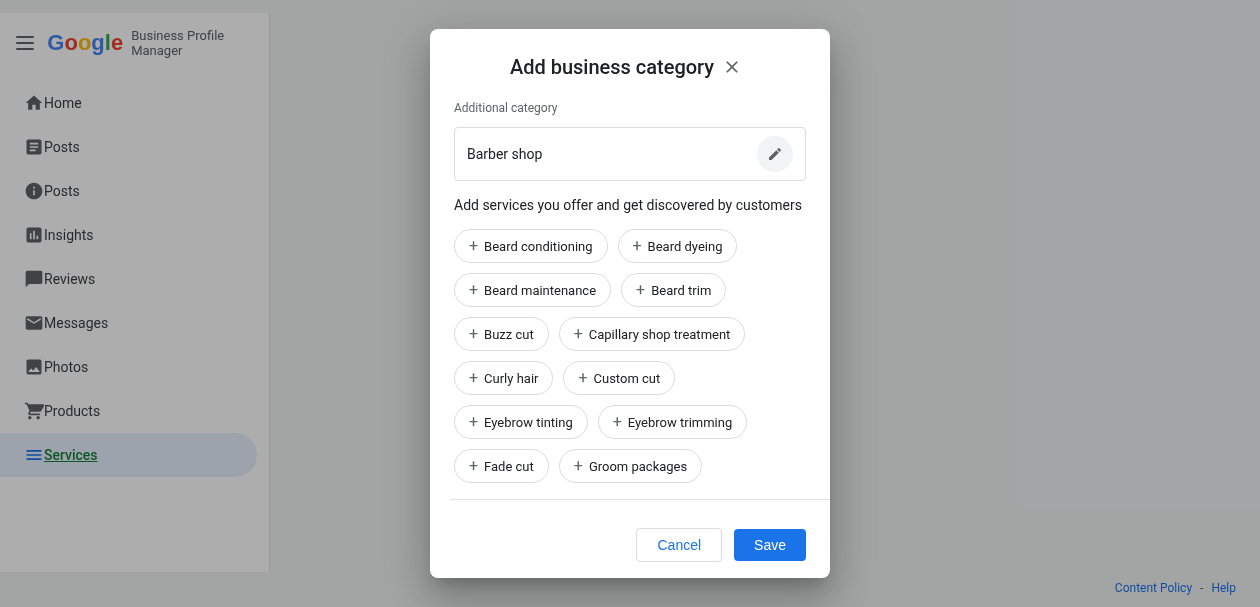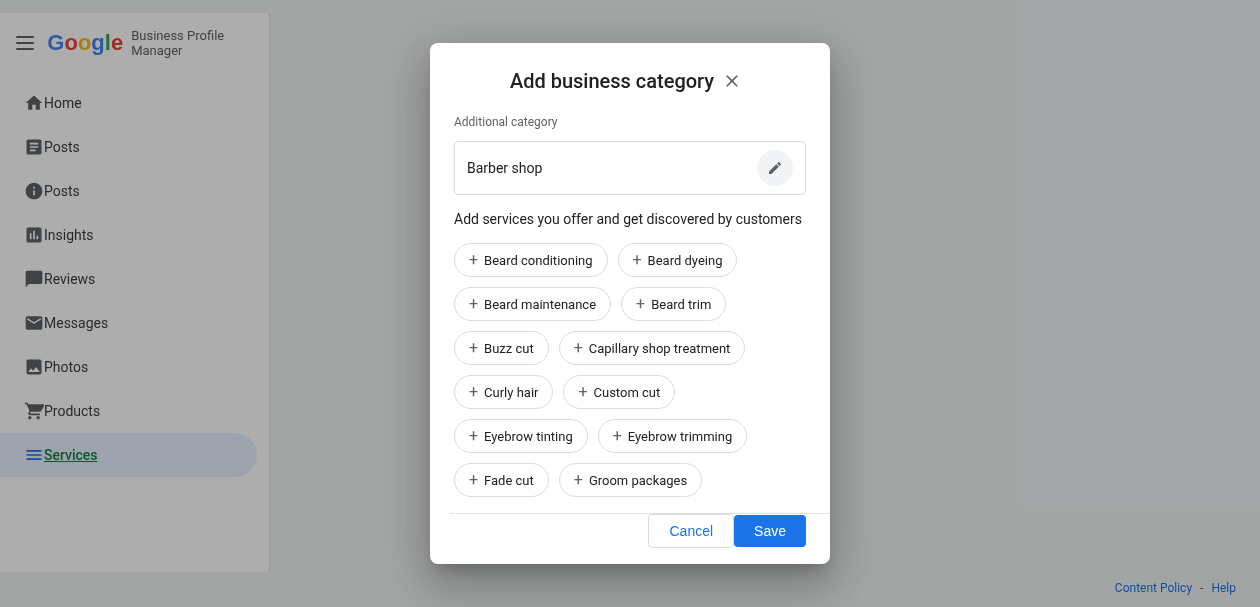--- a/index.html
+++ b/index.html
@@ -192,21 +192,22 @@
       color: #5f6368;
       font-size: 16px;
       font-weight: 400;
       line-height: 1;
     }
 
     .modal-footer {
       display: flex;
       align-items: center;
       justify-content: flex-end;
-      padding: 0 24px 16px;
+      padding: 28px 24px 16px;
+      gap: 12px;
       border-top: 1px solid #e0e0e0;
       margin-left: 20px;
     }
     .btn-cancel {
       padding: 8px 20px;
       border: 1px solid #dadce0;
       border-radius: 4px;
       background: #fff;
       font-size: 14px;
       font-weight: 500;

